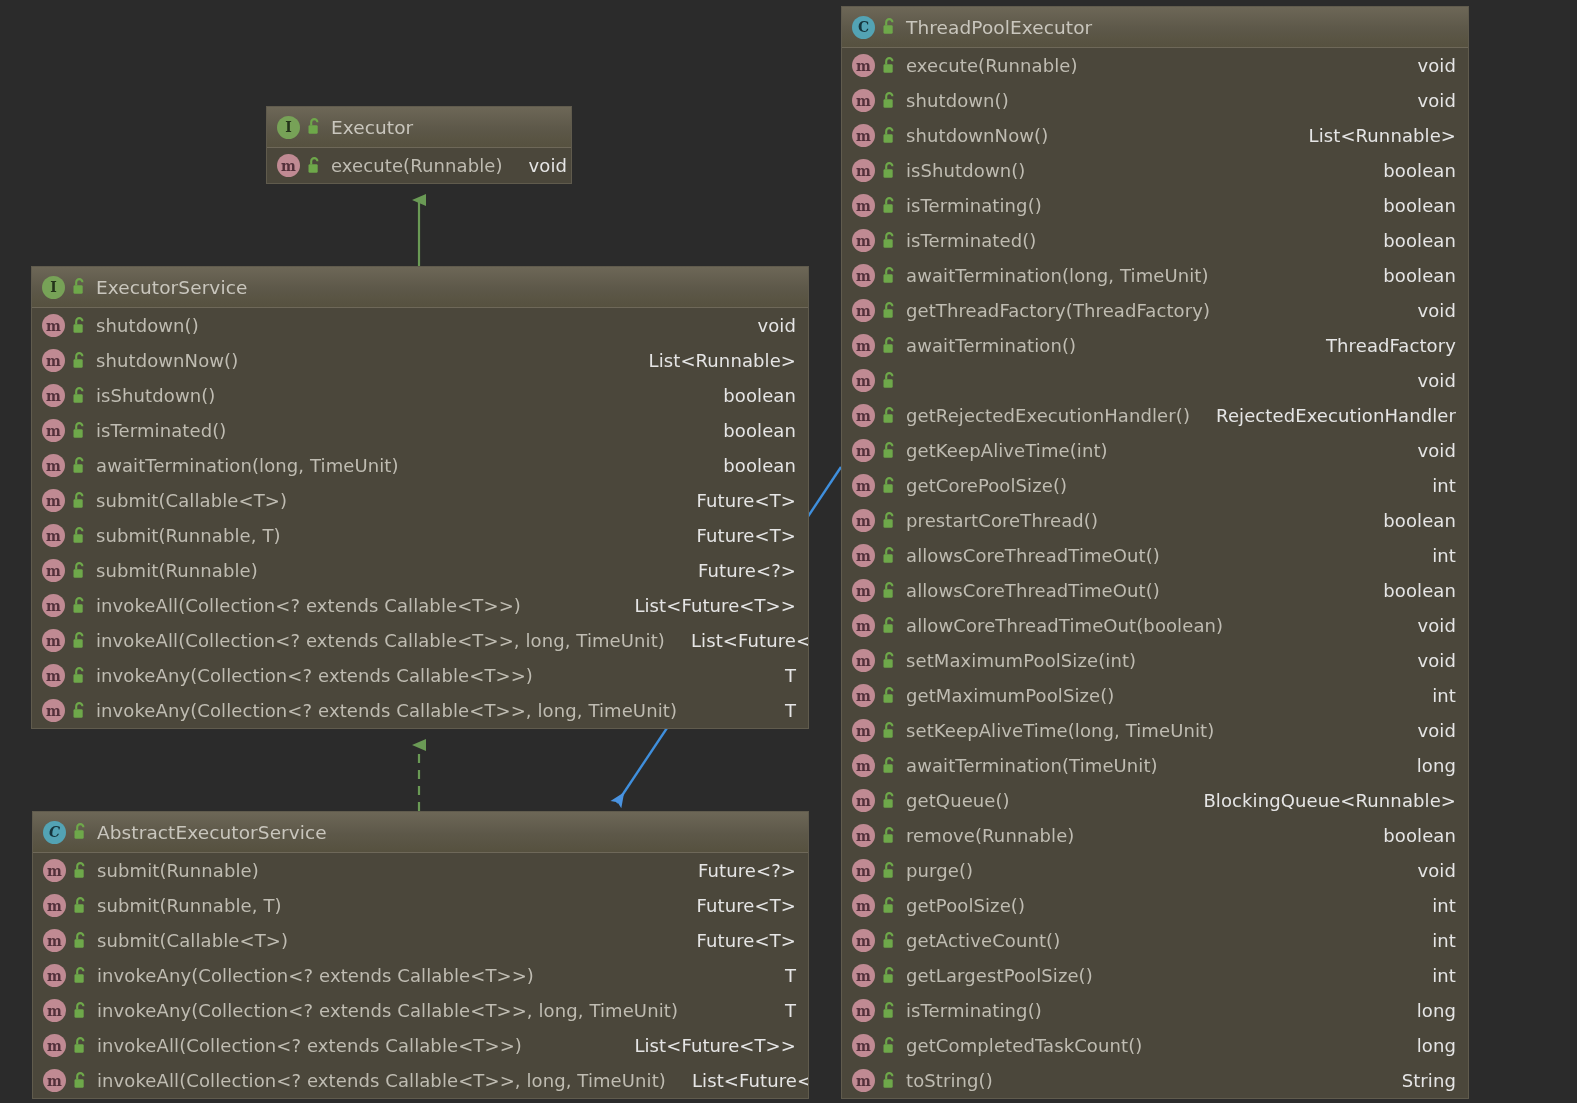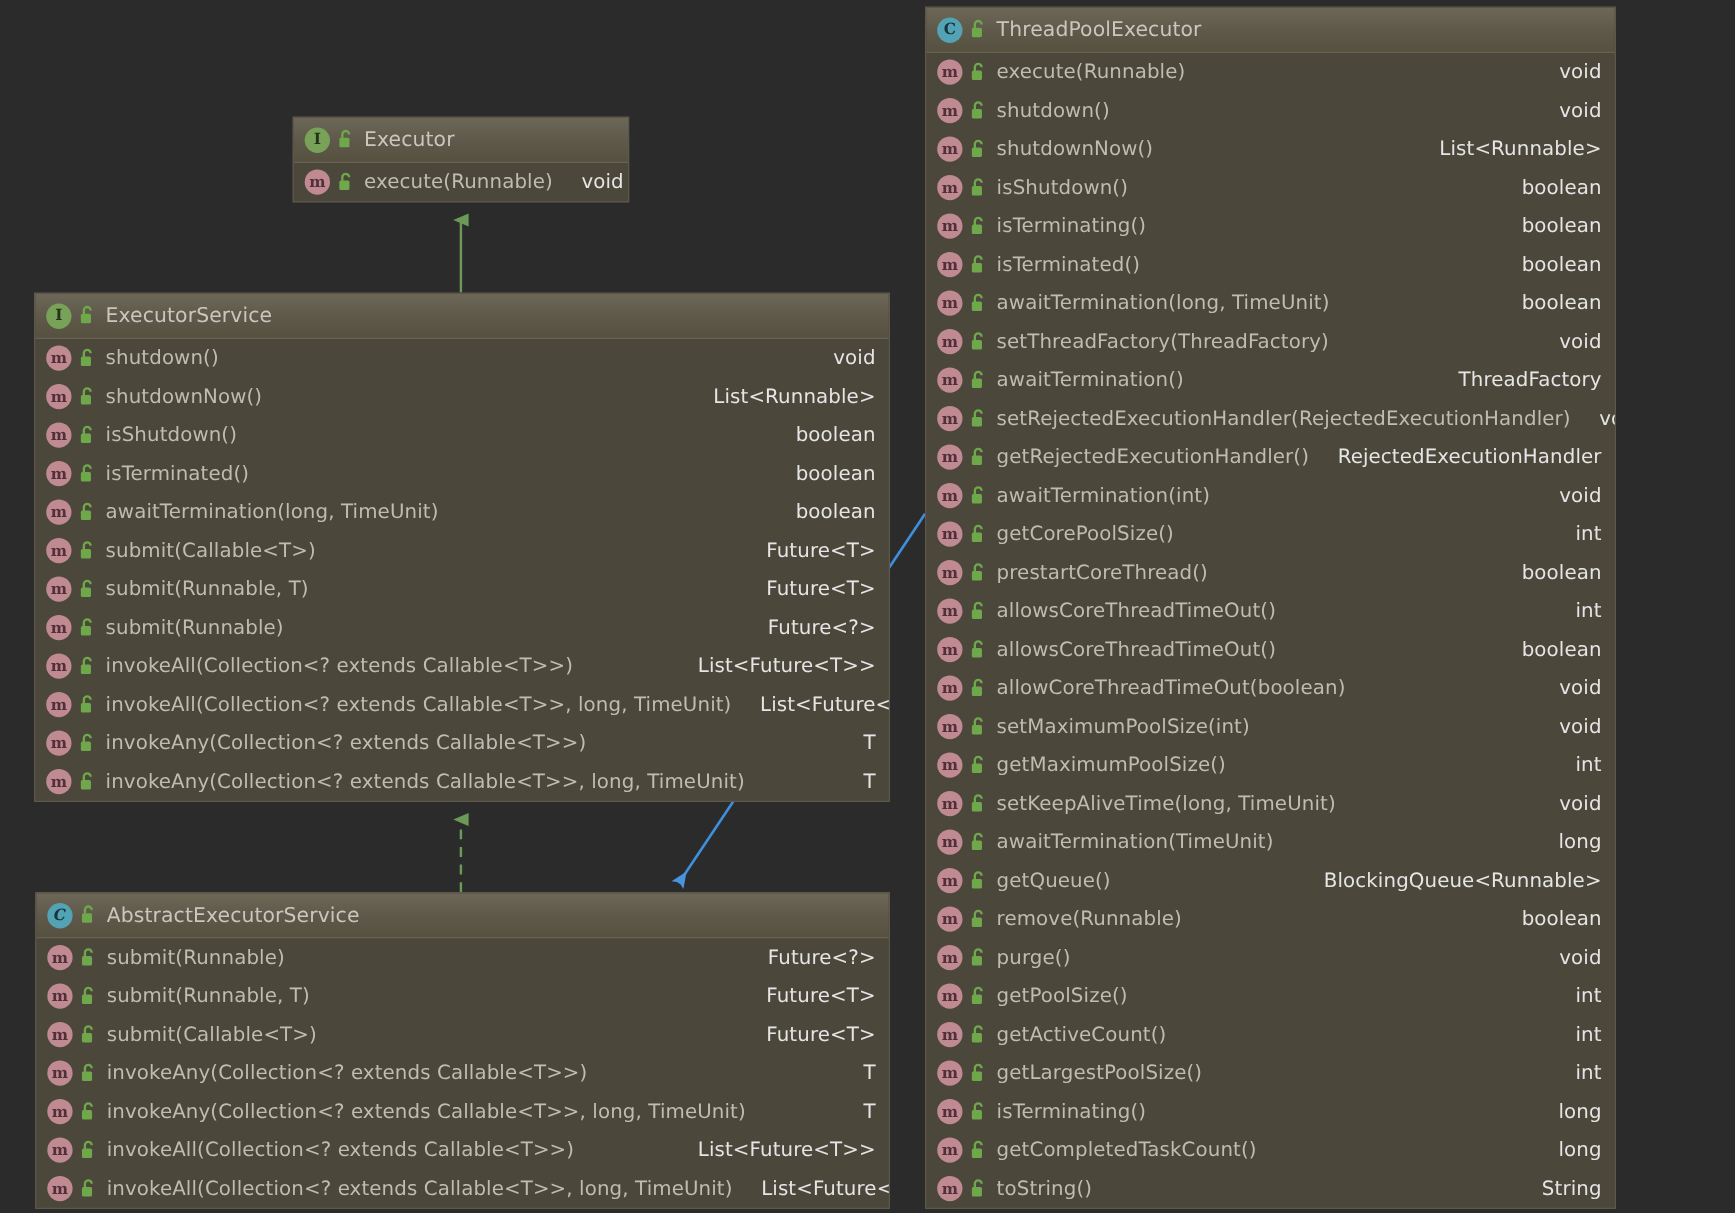--- a/index.html
+++ b/index.html
@@ -512,21 +512,21 @@
           <span class="row-type">boolean</span>
         </div>
         <div class="uml-row">
           <span class="ico ico-method">m</span>
           <span class="ico ico-lock">
             <svg viewBox="0 0 15 20" width="15" height="20" aria-hidden="true">
               <path d="M4.2 8.5 V5.2 a3.1 3.1 0 0 1 6.2 0" fill="none" stroke="#6ea84a" stroke-width="2.1"></path>
               <rect x="1.5" y="8.2" width="9.2" height="8.6" rx="1.4" fill="#6ea84a"></rect>
             </svg>
           </span>
-          <span class="row-name">setThreadFactory(ThreadFactory)</span>
+          <span class="row-name">getThreadFactory(ThreadFactory)</span>
           <span class="row-type">void</span>
         </div>
         <div class="uml-row">
           <span class="ico ico-method">m</span>
           <span class="ico ico-lock">
             <svg viewBox="0 0 15 20" width="15" height="20" aria-hidden="true">
               <path d="M4.2 8.5 V5.2 a3.1 3.1 0 0 1 6.2 0" fill="none" stroke="#6ea84a" stroke-width="2.1"></path>
               <rect x="1.5" y="8.2" width="9.2" height="8.6" rx="1.4" fill="#6ea84a"></rect>
             </svg>
           </span>
@@ -534,21 +534,20 @@
           <span class="row-type">ThreadFactory</span>
         </div>
         <div class="uml-row">
           <span class="ico ico-method">m</span>
           <span class="ico ico-lock">
             <svg viewBox="0 0 15 20" width="15" height="20" aria-hidden="true">
               <path d="M4.2 8.5 V5.2 a3.1 3.1 0 0 1 6.2 0" fill="none" stroke="#6ea84a" stroke-width="2.1"></path>
               <rect x="1.5" y="8.2" width="9.2" height="8.6" rx="1.4" fill="#6ea84a"></rect>
             </svg>
           </span>
-          <span class="row-name">setRejectedExecutionHandler(RejectedExecutionHandler)</span>
           <span class="row-type">void</span>
         </div>
         <div class="uml-row">
           <span class="ico ico-method">m</span>
           <span class="ico ico-lock">
             <svg viewBox="0 0 15 20" width="15" height="20" aria-hidden="true">
               <path d="M4.2 8.5 V5.2 a3.1 3.1 0 0 1 6.2 0" fill="none" stroke="#6ea84a" stroke-width="2.1"></path>
               <rect x="1.5" y="8.2" width="9.2" height="8.6" rx="1.4" fill="#6ea84a"></rect>
             </svg>
           </span>
@@ -556,21 +555,21 @@
           <span class="row-type">RejectedExecutionHandler</span>
         </div>
         <div class="uml-row">
           <span class="ico ico-method">m</span>
           <span class="ico ico-lock">
             <svg viewBox="0 0 15 20" width="15" height="20" aria-hidden="true">
               <path d="M4.2 8.5 V5.2 a3.1 3.1 0 0 1 6.2 0" fill="none" stroke="#6ea84a" stroke-width="2.1"></path>
               <rect x="1.5" y="8.2" width="9.2" height="8.6" rx="1.4" fill="#6ea84a"></rect>
             </svg>
           </span>
-          <span class="row-name">awaitTermination(int)</span>
+          <span class="row-name">getKeepAliveTime(int)</span>
           <span class="row-type">void</span>
         </div>
         <div class="uml-row">
           <span class="ico ico-method">m</span>
           <span class="ico ico-lock">
             <svg viewBox="0 0 15 20" width="15" height="20" aria-hidden="true">
               <path d="M4.2 8.5 V5.2 a3.1 3.1 0 0 1 6.2 0" fill="none" stroke="#6ea84a" stroke-width="2.1"></path>
               <rect x="1.5" y="8.2" width="9.2" height="8.6" rx="1.4" fill="#6ea84a"></rect>
             </svg>
           </span>

